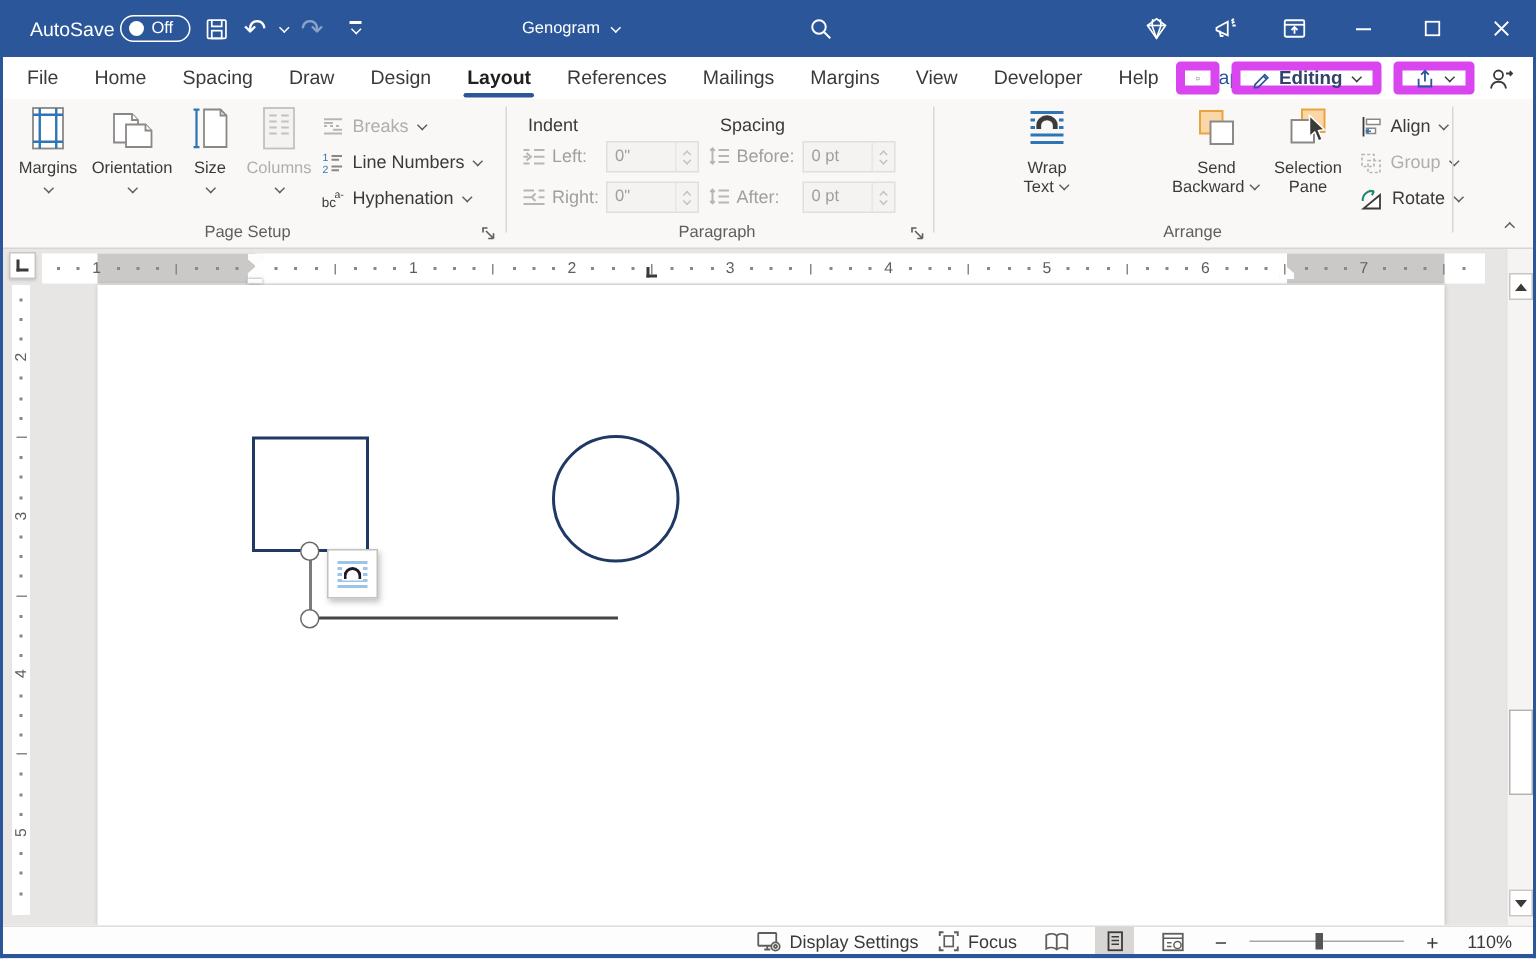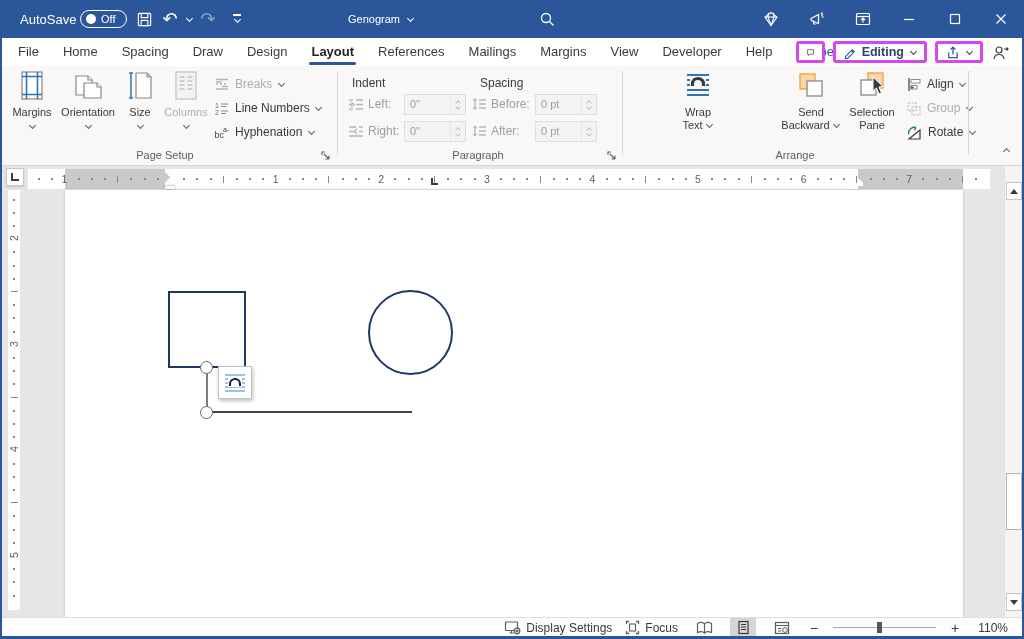--- a/index.html
+++ b/index.html
@@ -29,21 +29,21 @@
   .chev.up::after { transform:rotate(-135deg); top:3px; }
 
   
   .tabrow { position:absolute; top:38px; left:0; right:0; height:28px; background:#fff; z-index:4; }
   .tabs { position:absolute; left:6px; top:0; height:28px; display:flex; }
   .tab { padding:0 12px; font-size:13px; line-height:27px; color:#3b3a39; cursor:default; position:relative; white-space:nowrap; }
   .tab.active { color:#201f1e; font-weight:700; }
   .tab.active::after { content:""; position:absolute; left:10px; right:10px; bottom:1px; height:3px; background:#2b579a; border-radius:2px; }
   .tab.contextual { color:#2b579a; }
   .tabrow-right { position:absolute; right:14px; top:3px; height:22px; display:flex; align-items:center; gap:8px; }
-  .pill-btn { height:22px; border:3px solid #d946ef; border-radius:3px; display:flex; align-items:center; gap:5px; padding:0 7px; background:#fff; font-size:12.5px; color:#32436b; font-weight:700;text-align:right; }
+  .pill-btn { height:22px; border:6px solid #d946ef; border-radius:3px; display:flex; align-items:center; gap:5px; padding:0 7px; background:#fff; font-size:12.5px; color:#32436b; font-weight:700;text-align:right; }
 
   
   .ribbon { position:absolute; top:66px; left:0; right:0; height:100px; background:#f9f8f7; border-bottom:1px solid #d8d6d4; z-index:3; }
   .rb-sep { position:absolute; top:5px; height:84px; width:1px; background:#d8d6d4; }
   .grp-label { position:absolute; top:83px; font-size:11px; color:#605e5c; text-align:center; width:120px; transform:translateX(-50%); }
   .dlg-launch { position:absolute; top:84px; width:12px; height:12px; color:#605e5c; }
   .bigbtn { position:absolute; top:4px; text-align:center; color:#3b3a39; font-size:11px; line-height:13px; cursor:default; }
   .bigbtn .bico { height:34px; display:flex; align-items:flex-start; justify-content:center; }
   .bigbtn .blabel { margin-top:2px; }
   .bigbtn .bchev { margin-top:3px; color:#605e5c; display:inline-block; }

